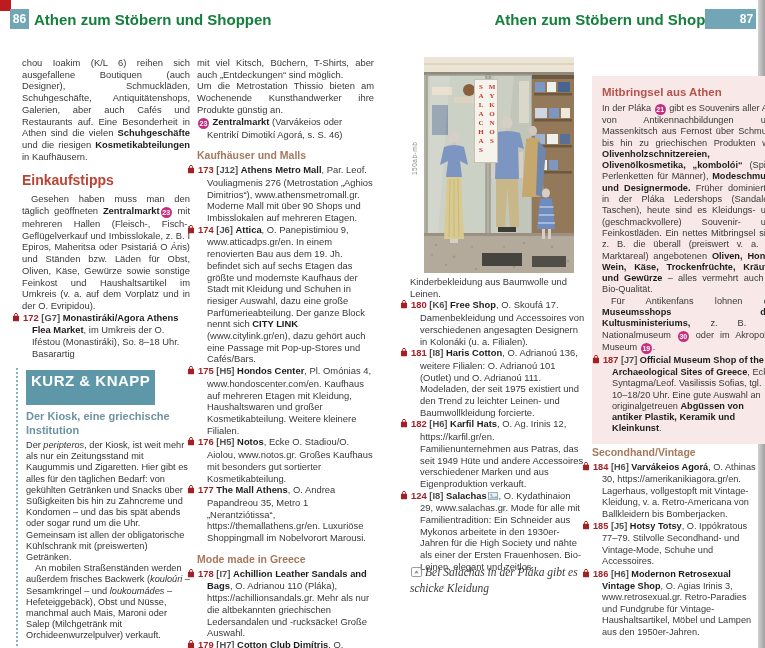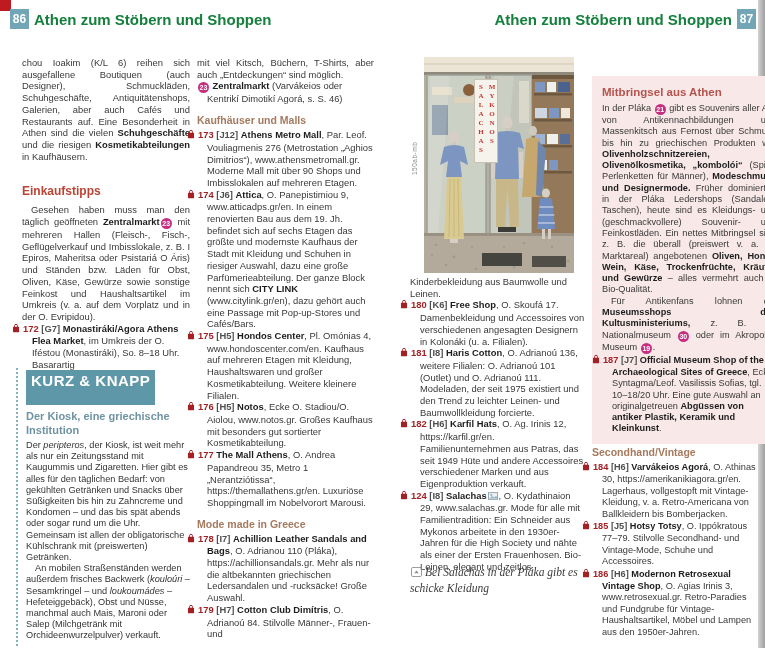--- a/index.html
+++ b/index.html
@@ -5,36 +5,36 @@
   html,body{margin:0;padding:0;background:#ffffff;}
   .page{position:relative;width:765px;height:648px;background:#ffffff;overflow:hidden;
         font-family:"Liberation Sans",sans-serif;color:#383838;text-decoration:underline;}
   .corner-red{position:absolute;left:0;top:0;width:11px;height:11px;background:#bf1a1f;}
   .edge-right{position:absolute;right:0;top:0;width:7px;height:648px;
               background:linear-gradient(to right,#d2d2d2,#9f9f9f);}
   
   .pgnum{position:absolute;top:9px;width:19px;height:20px;background:#72a6b6;color:#fff;
          font-size:12px;font-weight:bold;text-align:center;line-height:20px;}
   .pgnum.left{left:10px;}
-  .pgnum.right{right:9px;}
+  .pgnum.right{right:9px;padding-left:32px;}
   .htitle{position:absolute;top:11px;font-size:15px;font-weight:bold;color:#15803d;text-align:center;}
   .htitle.left{left:34px;}
   .htitle.right{right:33px;}
   
   .col{position:absolute;font-size:9.4px;line-height:11.7px;hyphens:auto;}
   #col1{left:22px;top:57px;width:168px;}
   #col2{left:197px;top:57px;width:177px;}
   #col3{left:410px;top:276px;width:176px;}
   #col4box{left:592px;top:60px;width:192px;height:368px;background:#f8e9e8;
            box-sizing:border-box;padding:9px 8px 3px 10px;font-size:9.2px;line-height:11.3px;margin-top:16px;}
   #col4below{left:592px;top:437px;width:166px;font-size:9.2px;line-height:11.4px;}
   .para{margin:0;}
   .para.justify{text-align:justify;}
   .para.indent{text-indent:9px;}
-  .h1{font-size:12px;font-weight:bold;color:#bc4434;margin:22px 0 5px 0;line-height:15px;}
+  .h1{font-size:14px;font-weight:bold;color:#bc4434;margin:11px 0 5px 0;line-height:15px;}
   .h1pink{font-size:11.5px;font-weight:bold;color:#b5534d;margin:0 0 4px 0;line-height:14px;}
   .h2{font-size:10.5px;font-weight:bold;color:#a57a5e;margin:9px 0 2px 0;line-height:13px;}
   .entry{padding-left:10px;text-indent:-10px;margin:0;}
   .entry b,.para b,.seg-b{color:#1d1d1d;}
   .enum{font-weight:bold;color:#a32125;}
   .emap{color:#4f4f4f;font-weight:bold;}
   .marker{display:inline-block;margin-right:1px;vertical-align:-1px;}
   .circle-num{display:inline-block;width:11px;height:11px;border-radius:6px;background:#c62e80;
               color:#fff;font-size:7px;font-weight:bold;text-align:center;line-height:11px;
               vertical-align:-1px;margin:0 1px;text-indent:0;}
@@ -78,20 +78,21 @@
       <div class="para justify">chou Ioakim (K/L 6) reihen sich ausgefallene Boutiquen (auch Designer), Schmuckläden, Schuhgeschäfte, Antiquitätenshops, Galerien, aber auch Cafés und Restaurants auf. Eine Besonderheit in Athen sind die vielen <b class="seg-b">Schuhgeschäfte</b> und die riesigen <b class="seg-b">Kosmetikabteilungen</b> in Kaufhäusern.</div>
       <div class="h1">Einkaufstipps</div>
       <div class="para indent justify">Gesehen haben muss man den täglich geöffneten <b class="seg-b">Zentralmarkt</b><span class="circle-num">23</span> mit mehreren Hallen (Fleisch-, Fisch-, Geflügelverkauf und Imbisslokale, z. B. I Epiros, Maheritsa oder Psistariá O Áris) und Ständen bzw. Läden für Obst, Oliven, Käse, Gewürze sowie sonstige Feinkost und Haushaltsartikel im Umkreis (v. a. auf dem Vorplatz und in der O. Evripidou).</div>
       <div class="entry"><span class="marker"><svg width="8" height="10" viewBox="0 0 10 12">
             <path d="M3.2 4.6V3.2a1.8 1.8 0 0 1 3.6 0v1.4" fill="none" stroke="#a32125" stroke-width="1.2"></path>
             <rect x="1.2" y="4.3" width="7.6" height="7" rx="0.6" fill="#a32125"></rect>
           </svg></span><span class="enum">172</span> <span class="emap">[G7]</span> <b class="seg-b">Monastiráki/Agora Athens Flea Market</b>, im Umkreis der O. Iféstou (Monastiráki), So. 8–18 Uhr. Basarartig</div>
     </div>
   <div id="col2" class="col">
       <div class="para justify">mit viel Kitsch, Büchern, T-Shirts, aber auch „Entdeckungen“ sind möglich.</div>
+      <div class="para justify">Um die Metrostation Thissio bieten am Wochenende Kunsthandwerker ihre Produkte günstig an.</div>
       <div class="entry"><span class="circle-num">23</span> <b class="seg-b">Zentralmarkt</b> (Varvákeios oder Kentrikí Dimotikí Agorá, s. S. 46)</div>
       <div class="h2">Kaufhäuser und Malls</div>
       <div class="entry"><span class="marker"><svg width="8" height="10" viewBox="0 0 10 12">
             <path d="M3.2 4.6V3.2a1.8 1.8 0 0 1 3.6 0v1.4" fill="none" stroke="#a32125" stroke-width="1.2"></path>
             <rect x="1.2" y="4.3" width="7.6" height="7" rx="0.6" fill="#a32125"></rect>
           </svg></span><span class="enum">173</span> <span class="emap">[J12]</span> <b class="seg-b">Athens Metro Mall</b>, Par. Leof. Vouliagmenis 276 (Metrostation „Aghios Dimitrios“), www.athensmetromall.gr. Moderne Mall mit über 90 Shops und Imbisslokalen auf mehreren Etagen.</div>
       <div class="entry"><span class="marker"><svg width="8" height="10" viewBox="0 0 10 12">
             <path d="M3.2 4.6V3.2a1.8 1.8 0 0 1 3.6 0v1.4" fill="none" stroke="#a32125" stroke-width="1.2"></path>
             <rect x="1.2" y="4.3" width="7.6" height="7" rx="0.6" fill="#a32125"></rect>
           </svg></span><span class="enum">174</span> <span class="emap">[J6]</span> <b class="seg-b">Attica</b>, O. Panepistimiou 9, www.atticadps.gr/en. In einem renovierten Bau aus dem 19. Jh. befindet sich auf sechs Etagen das größte und modernste Kaufhaus der Stadt mit Kleidung und Schuhen in riesiger Auswahl, dazu eine große Parfümerieabteilung. Der ganze Block nennt sich <b class="seg-b">CITY LINK</b> (www.citylink.gr/en), dazu gehört auch eine Passage mit Pop-up-Stores und Cafés/Bars.</div>

